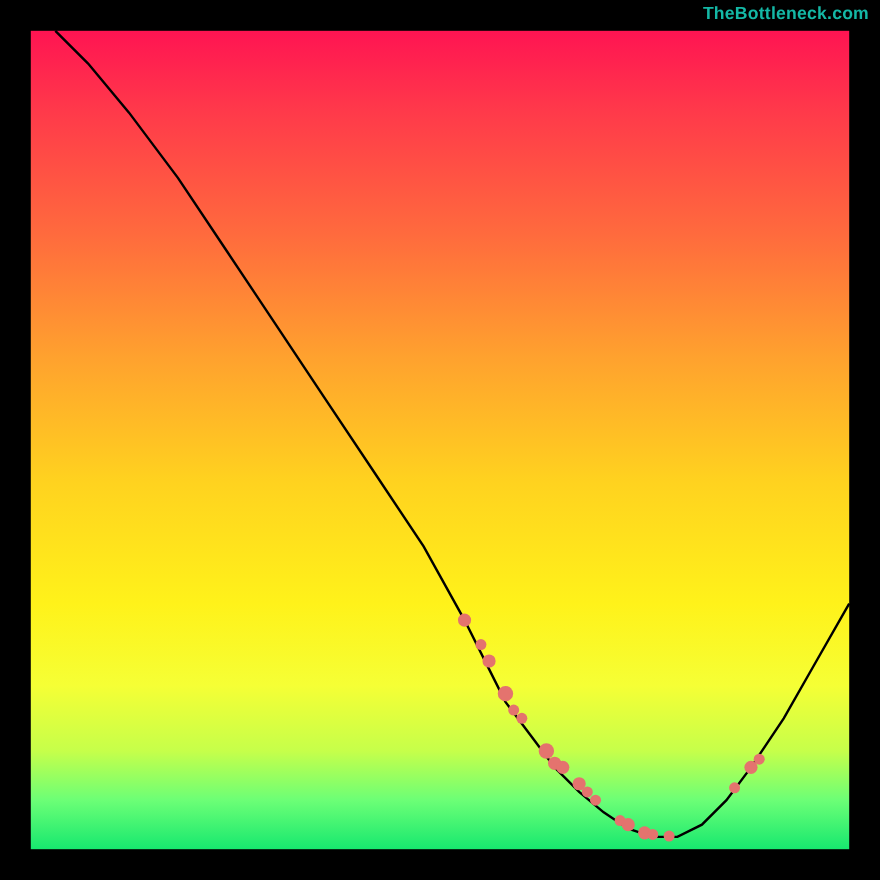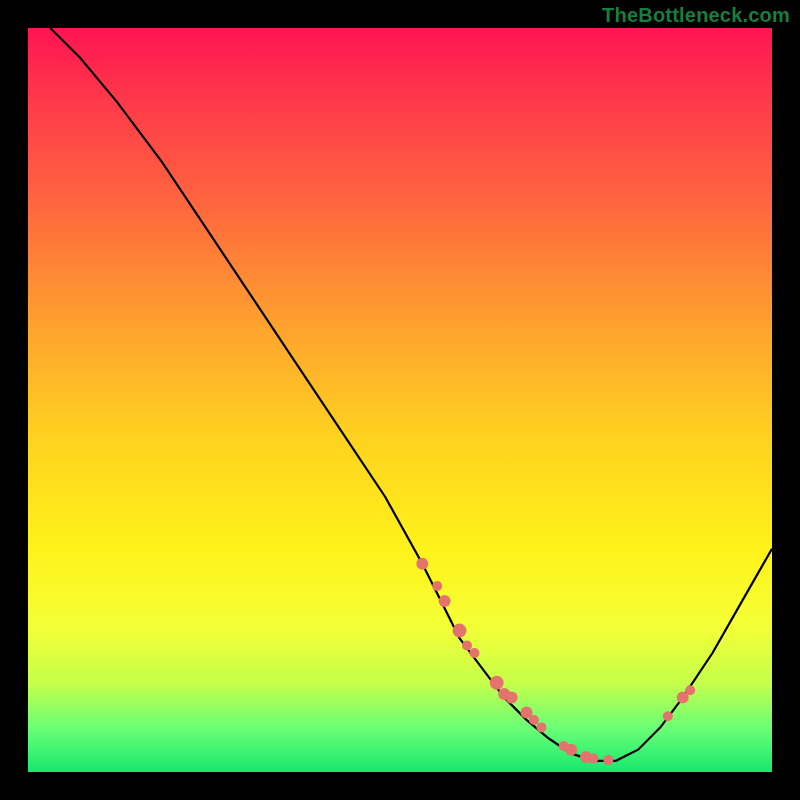--- a/index.html
+++ b/index.html
@@ -35,22 +35,22 @@
       #fff21a 70%,
       #f5ff35 80%,
       #c6ff4a 88%,
       #6cff76 94%,
       #17e86f 100%);
   }
   .watermark {
     position: absolute;
     top: 4px;
     right: 10px;
-    color: #15803d;
-    font-size: 20px;
+    color: #14b8a6;
+    font-size: 16px;
     font-weight: 600;
     letter-spacing: 0.2px;
     z-index: 5;
   }
   svg.curve {
     position: absolute;
     top: 0;
     left: 0;
     width: 744px;
     height: 744px;

